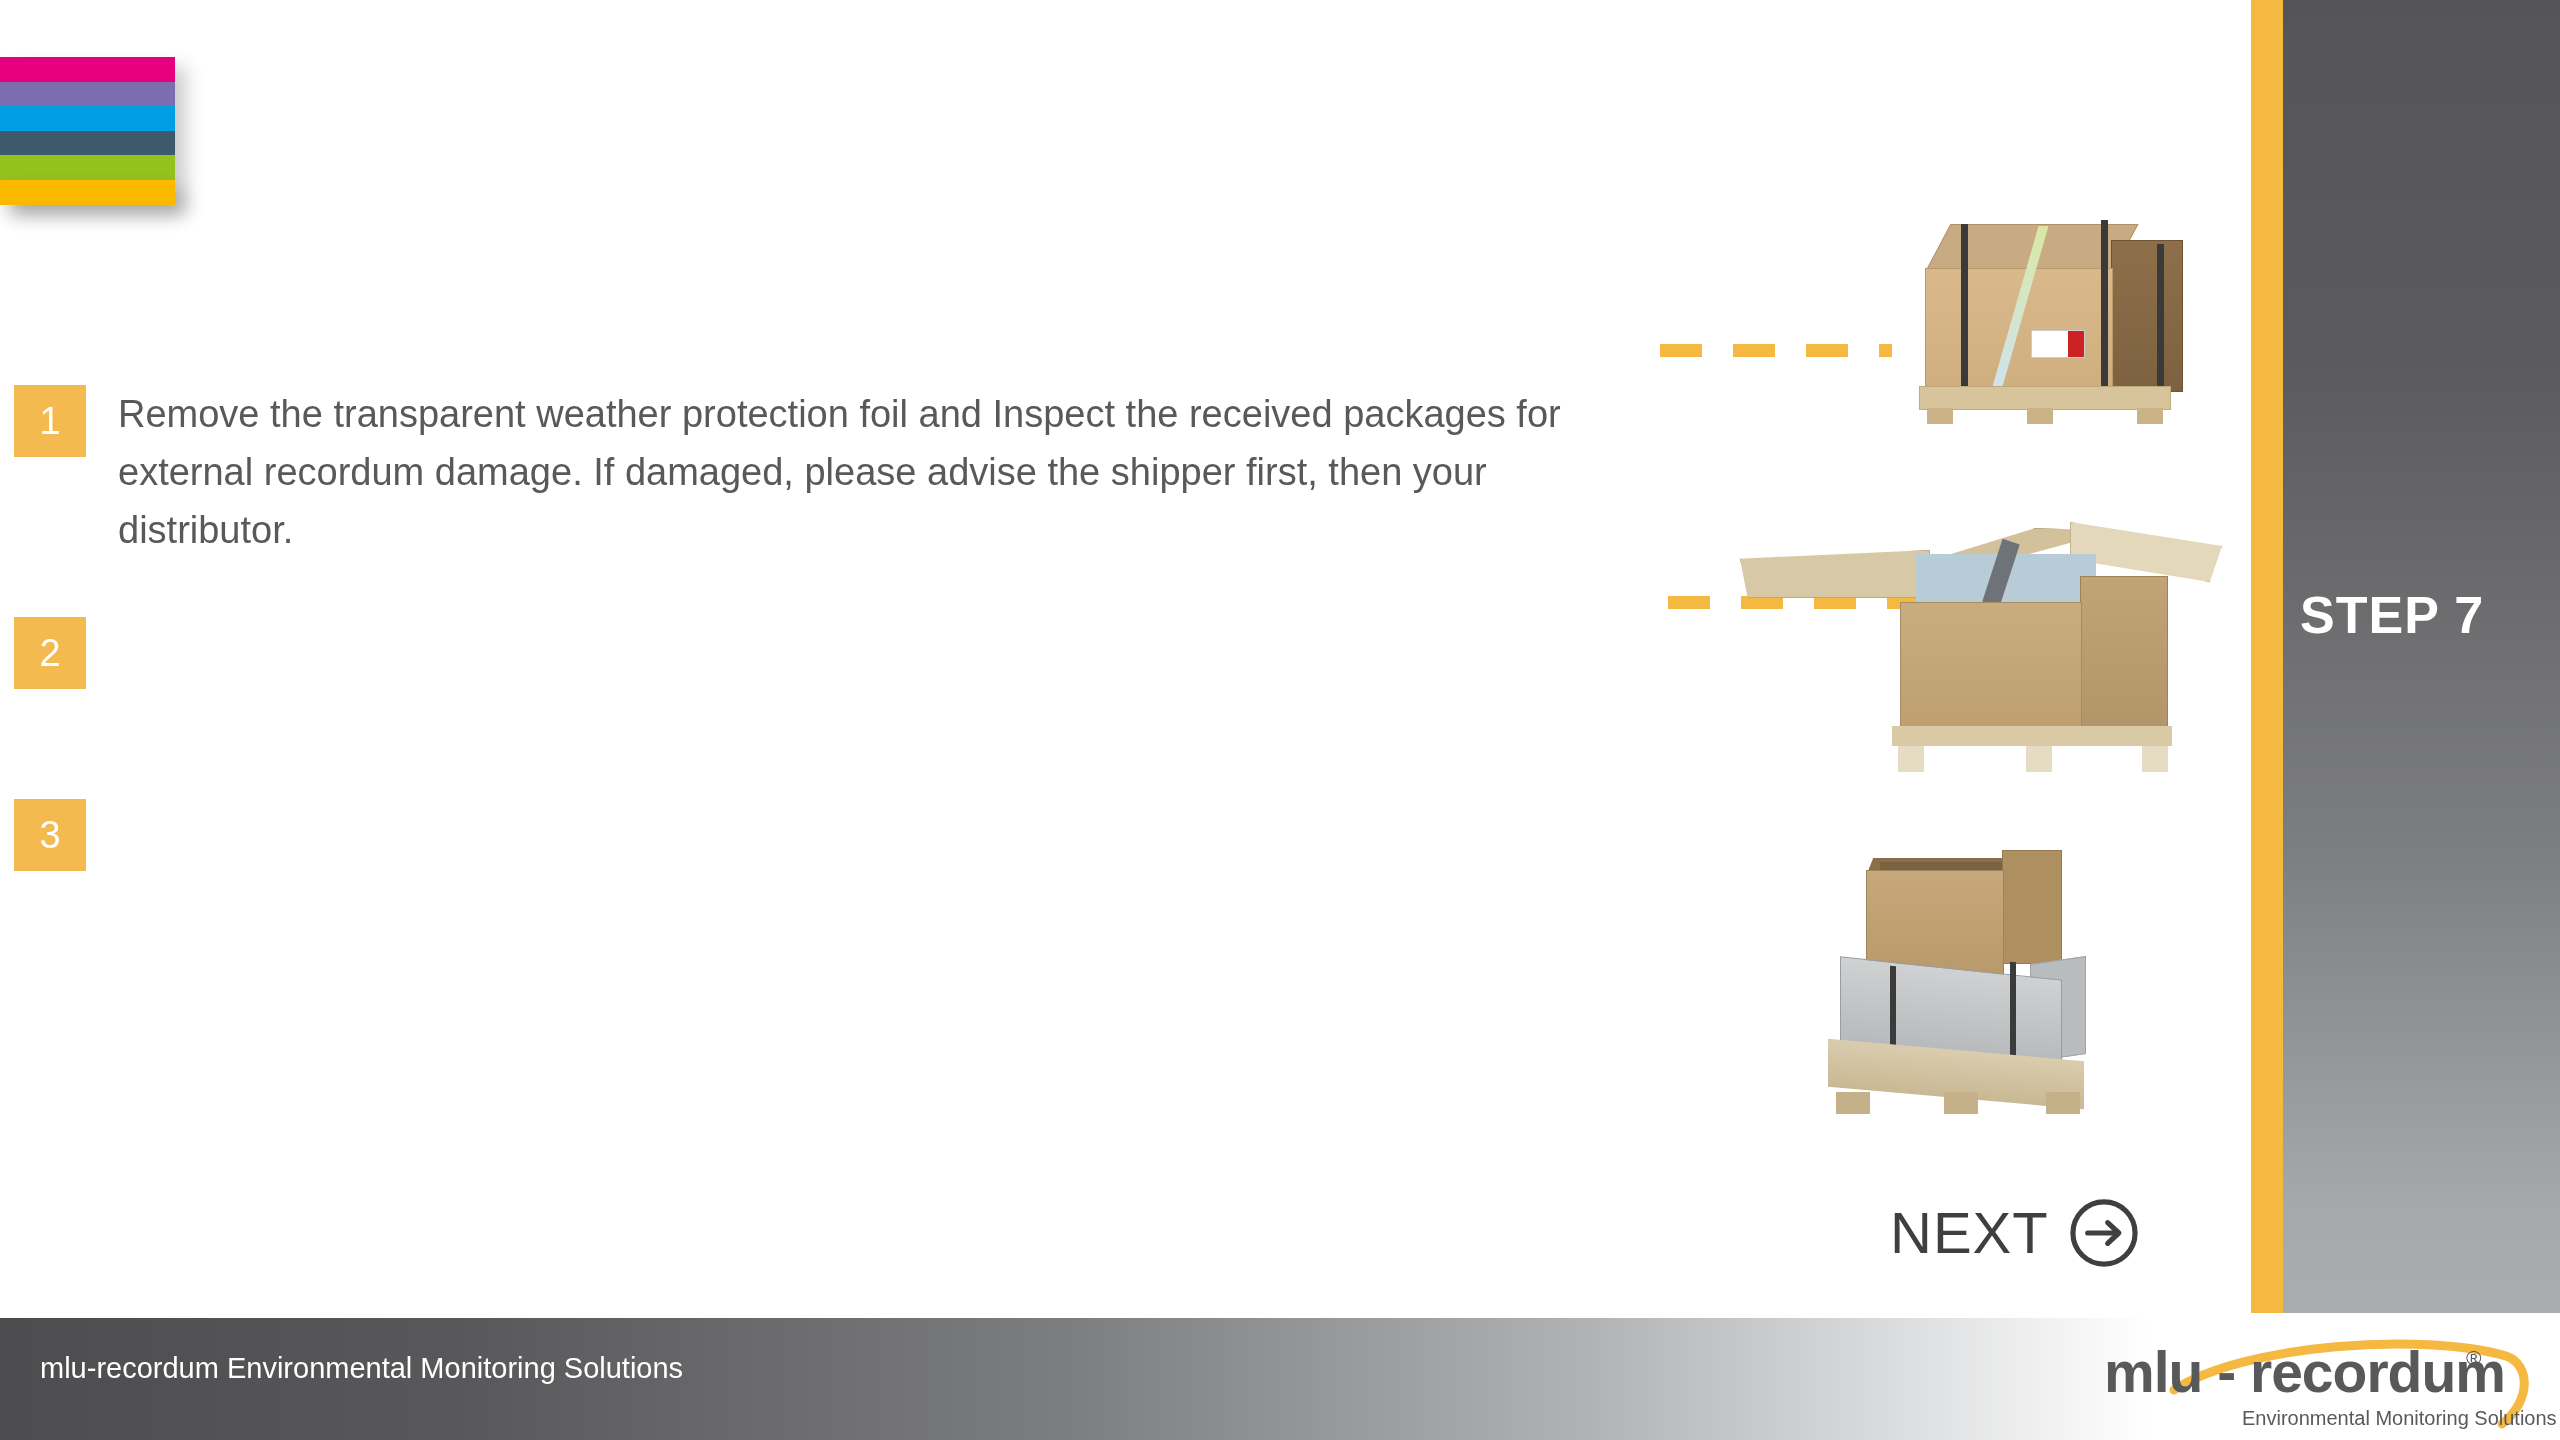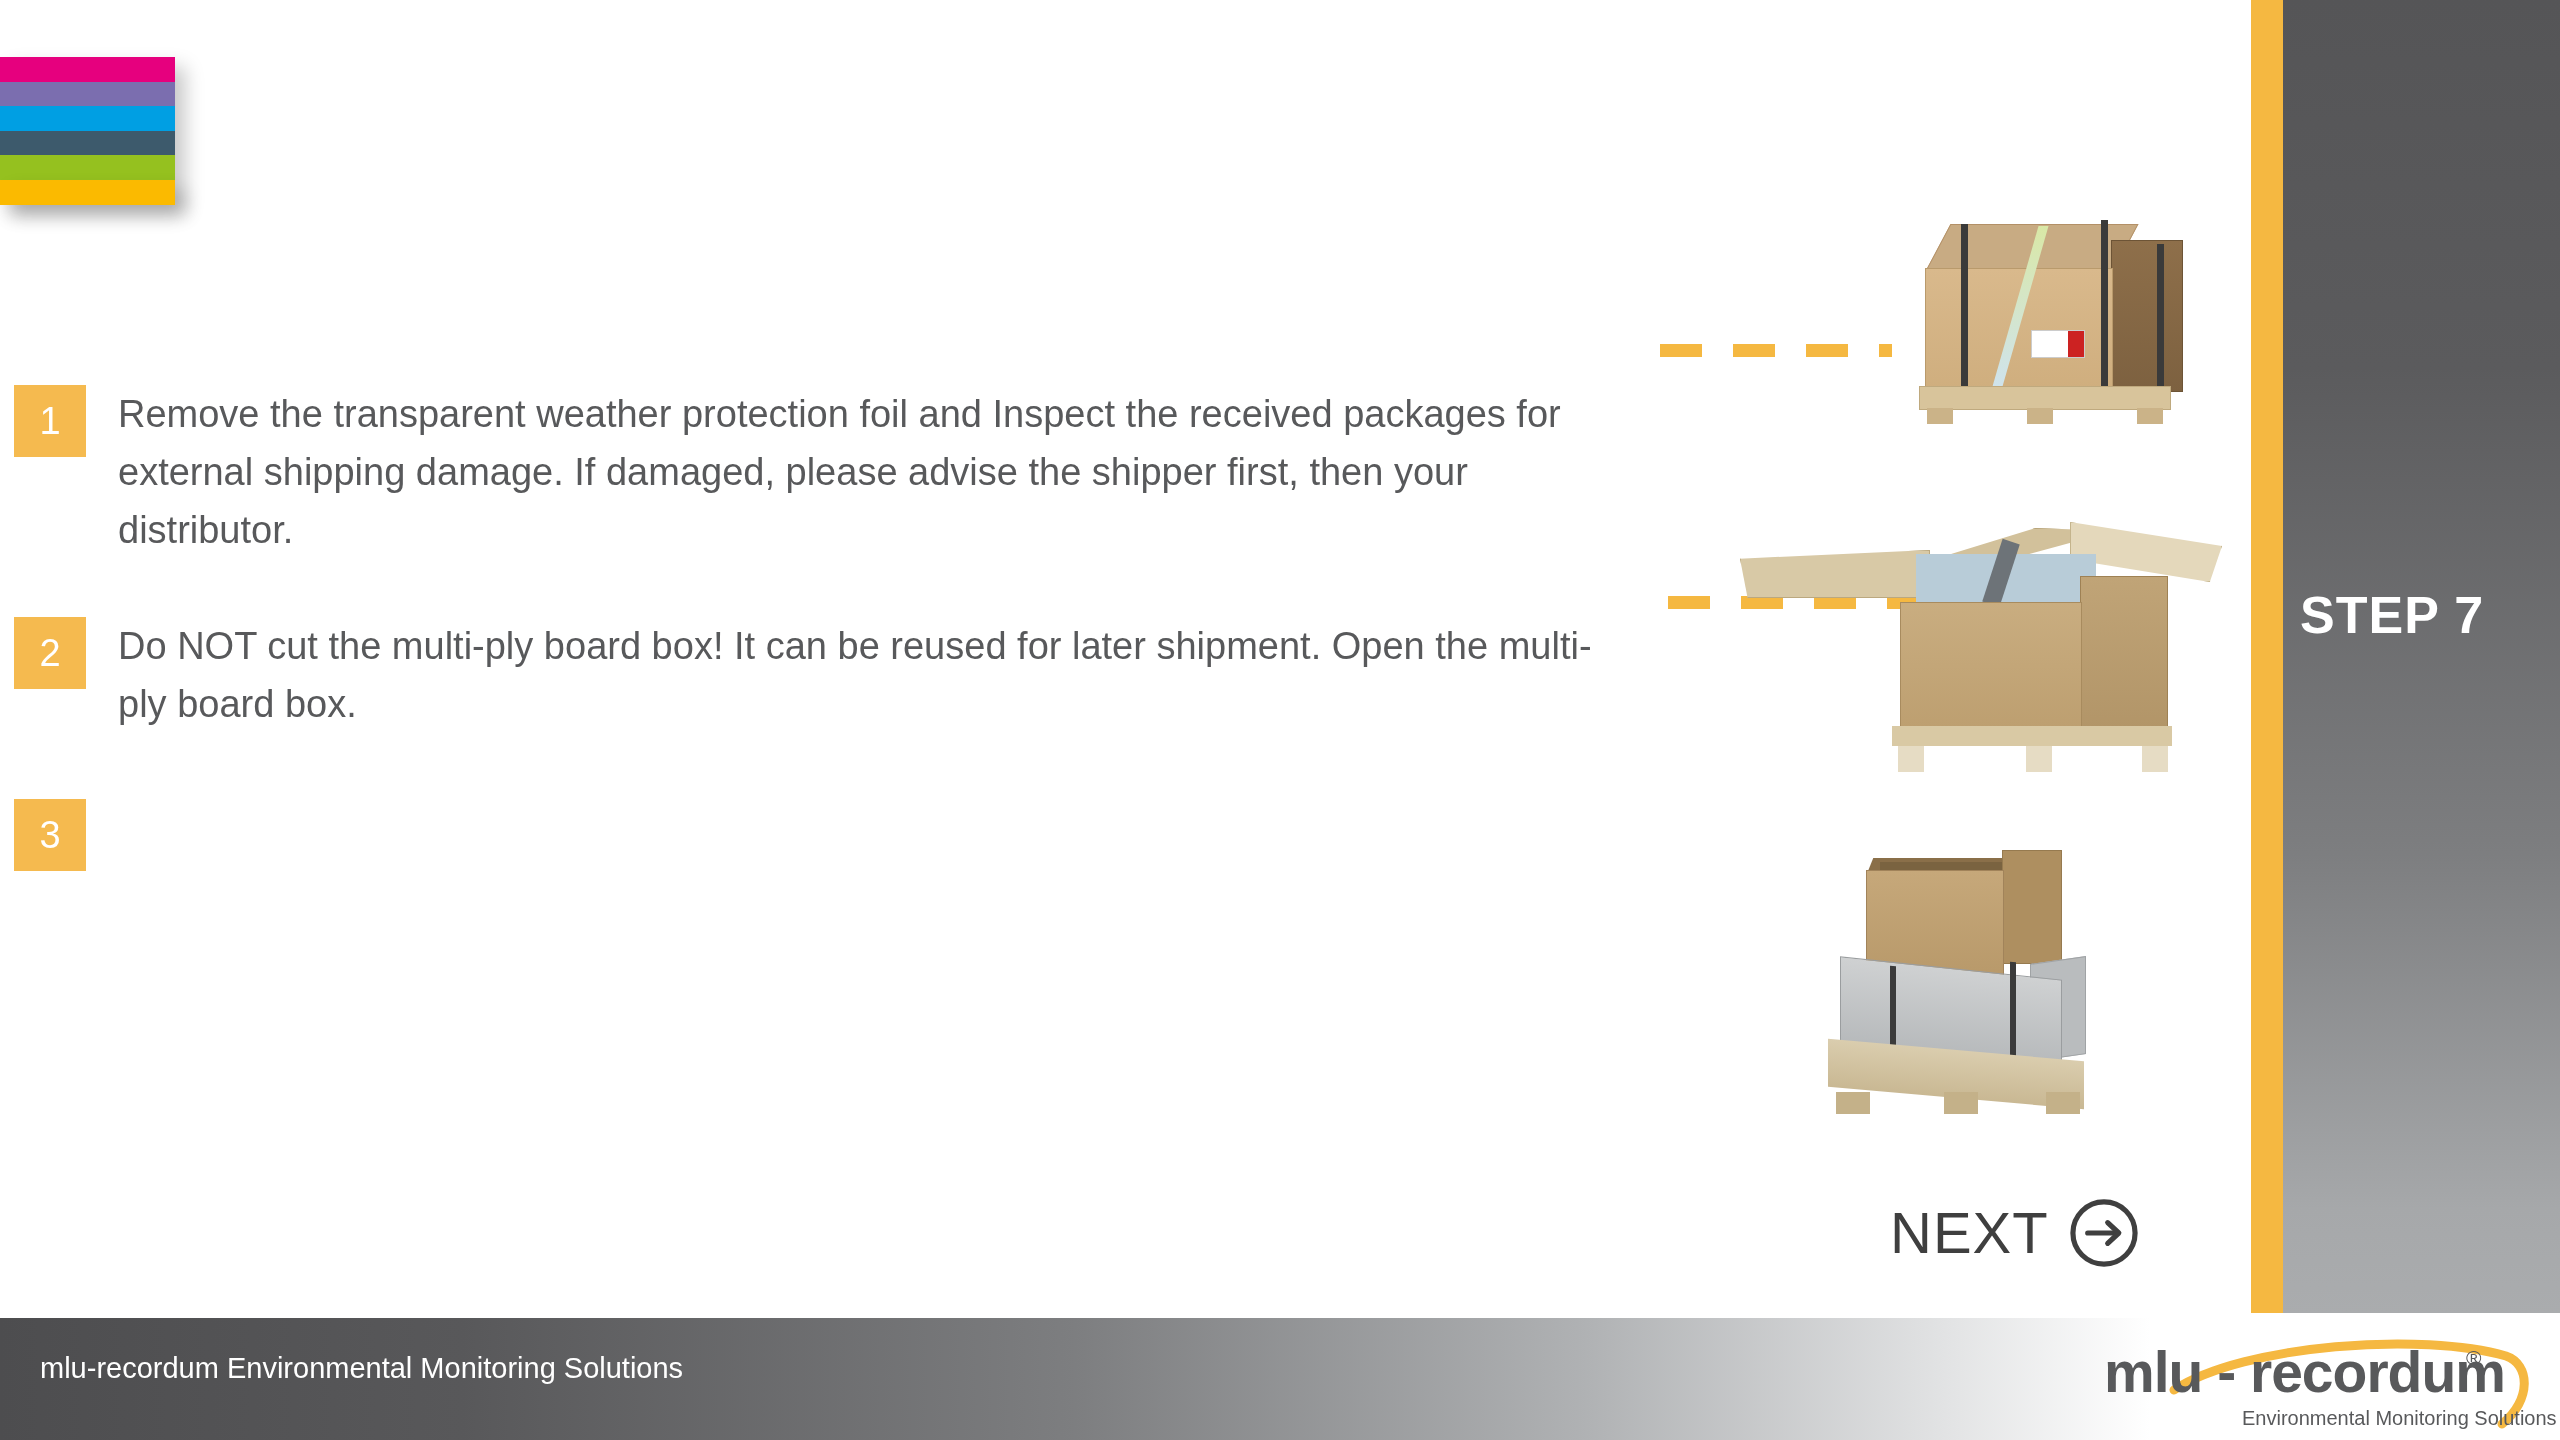--- a/index.html
+++ b/index.html
@@ -336,26 +336,25 @@
     <div class="stripe" style="background:#95C11F"></div>
     <div class="stripe" style="background:#C8102E"></div>
   </div>
   <div style="position:absolute;left:0;top:180px;width:175px;height:25px;background:#FBBA00;box-shadow:10px 10px 18px rgba(0,0,0,0.18);"></div>
 
 
   <div class="steps">
 
     <div class="step-row" style="min-height:180px;">
       <div class="step-badge">1</div>
-      <div class="step-text">Remove the transparent weather protection foil and Inspect the received packages for external shipping damage. If damaged, please advise the shipper first, then your distributor.</div>
+      <div class="step-text">Remove the transparent weather protection foil and Inspect the received packages for external recordum damage. If damaged, please advise the shipper first, then your distributor.</div>
     </div>
 
     <div class="step-row" style="min-height:130px;margin-top:38px;">
       <div class="step-badge">2</div>
-      <div class="step-text">Do NOT cut the multi-ply board box! It can be reused for later shipment. Open the multi-ply board box.</div>
     </div>
 
     <div class="step-row" style="min-height:180px;margin-top:42px;">
       <div class="step-badge">3</div>
     </div>
 
   </div>
 
   <div class="dash-line" style="left:1660px; top:344px; width:232px;">
     <span></span>

